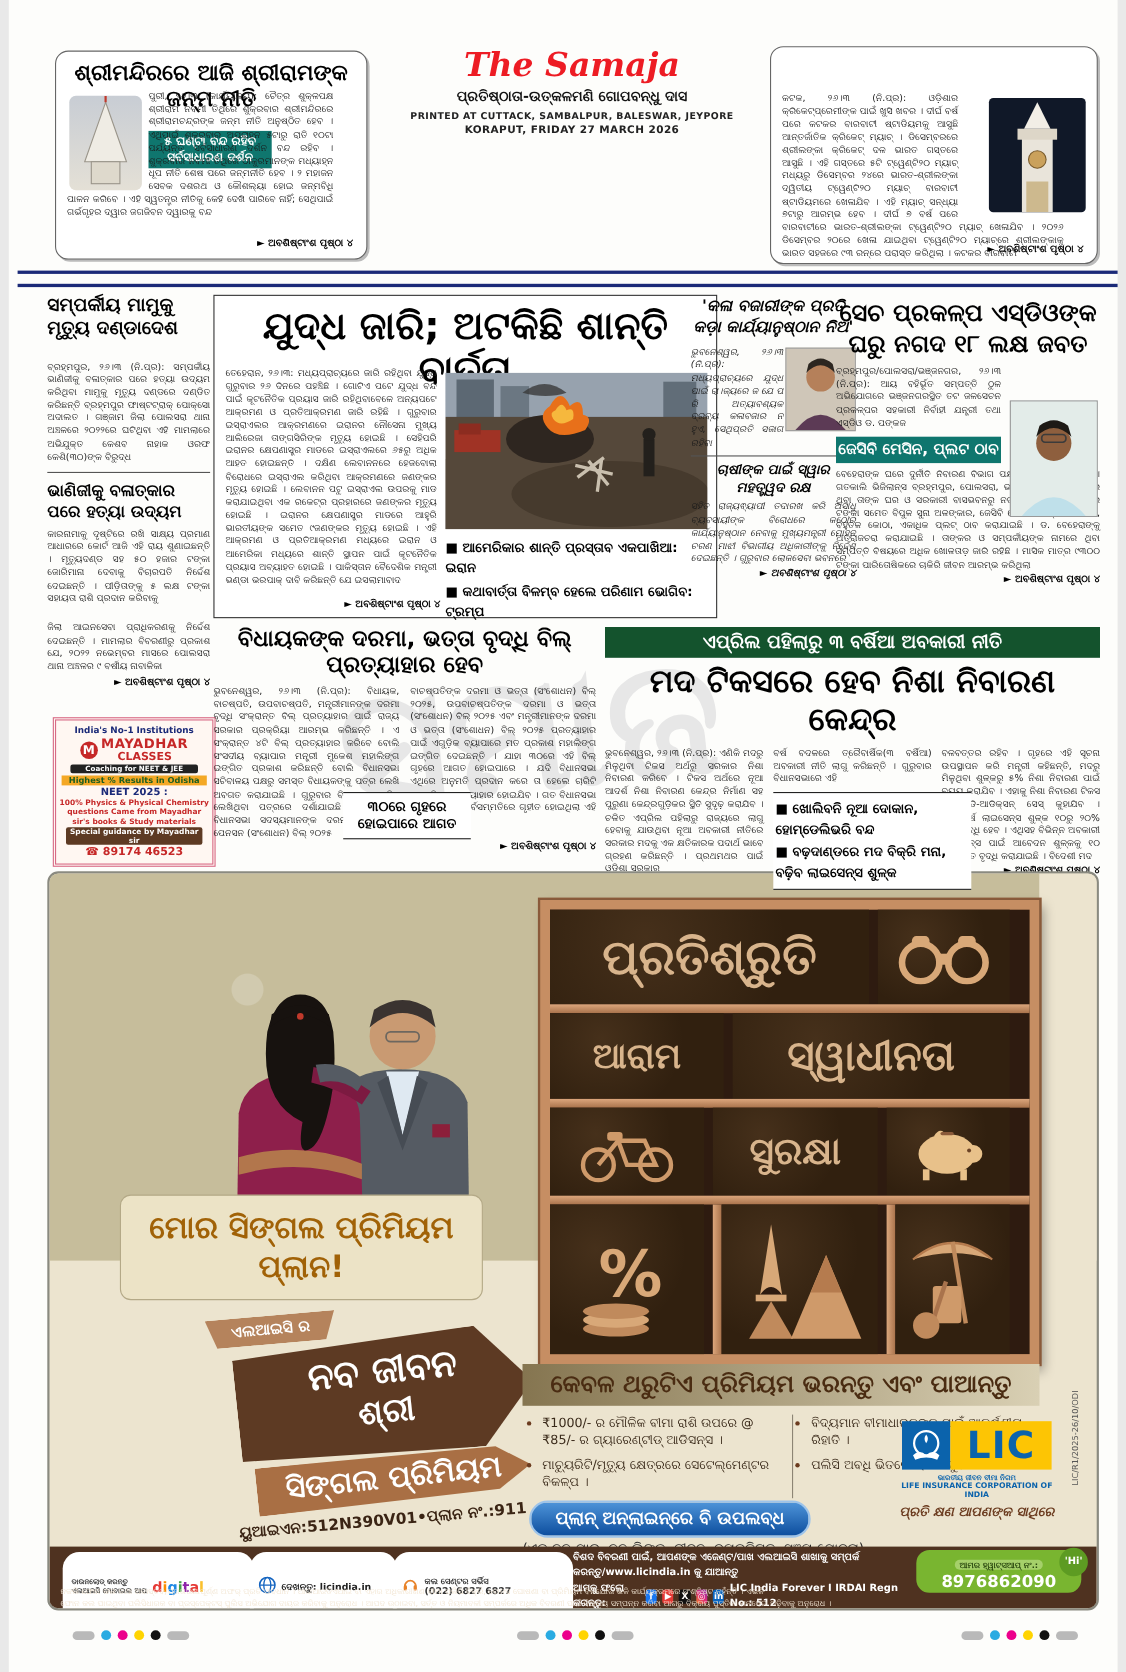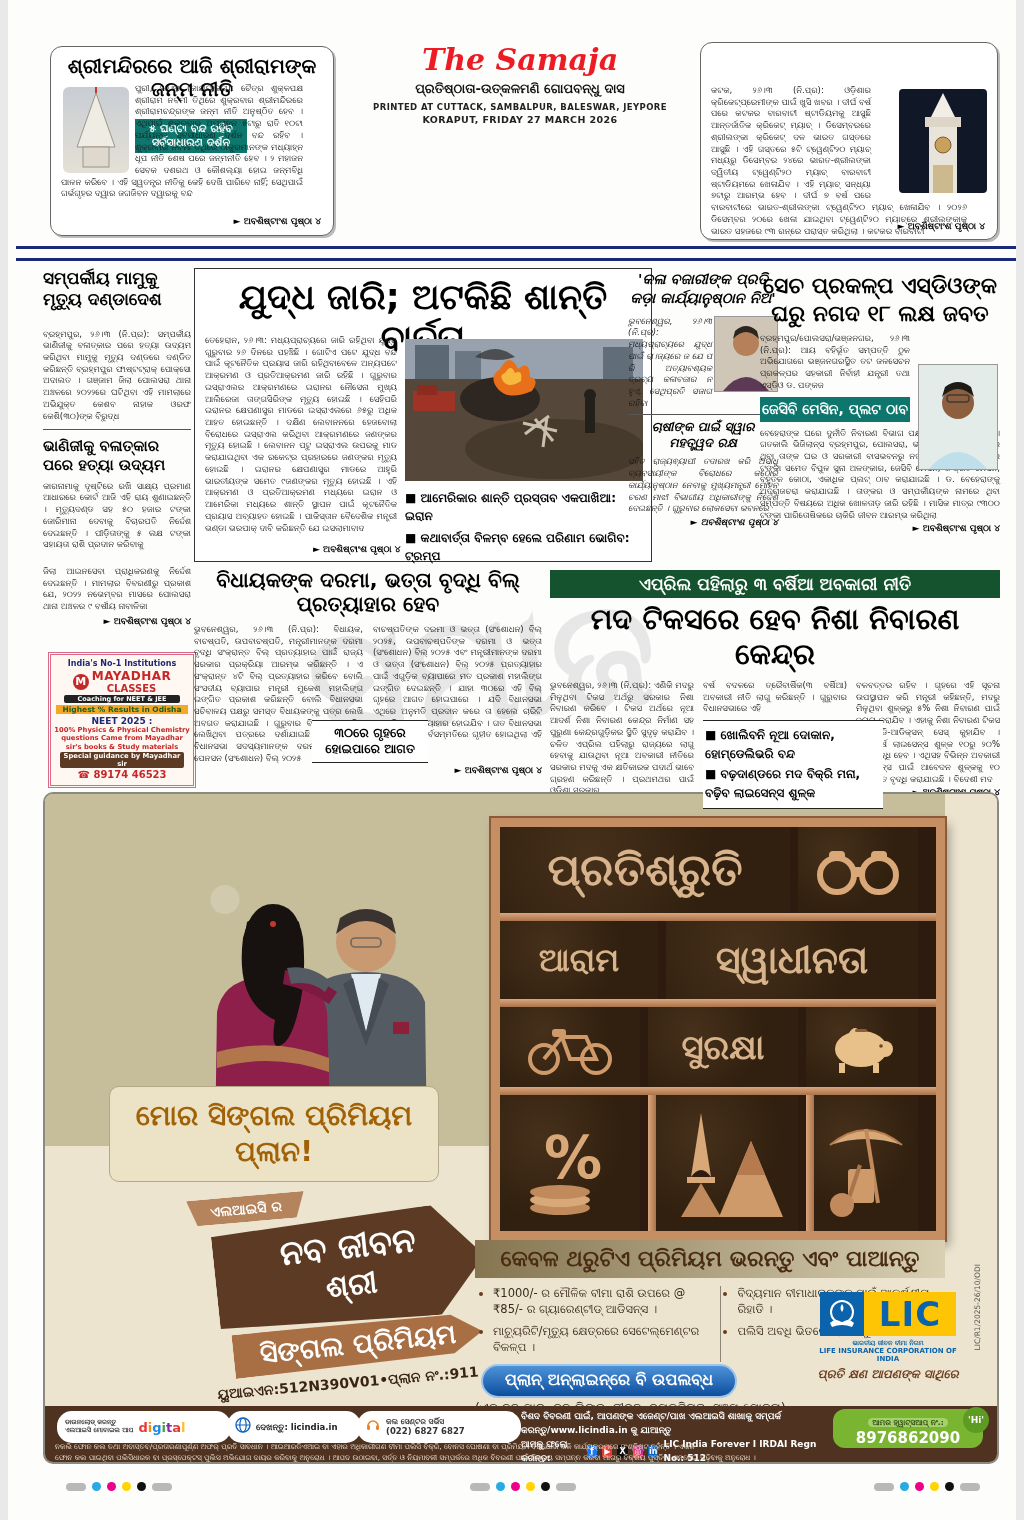--- a/index.html
+++ b/index.html
@@ -43,21 +43,21 @@
   .shelf .bar-v{position:absolute;top:0;bottom:0;width:8px;background:linear-gradient(90deg,#dca67c,#a9734c);}
   .bubble{background:#ece3c6;border:1px solid #b4a987;border-radius:10px;color:#a16207;font-weight:bold;text-align:center;}
   .signdark{background:#5d3a23;color:#fff;font-weight:bold;text-align:center;}
   .signmed{background:#a96f44;color:#fff;font-weight:bold;text-align:center;}
   .signtab{background:#b5835c;color:#fff;font-weight:bold;text-align:center;}
   .offerband{background:linear-gradient(90deg,#857550,#d9d0b4 55%,#c9bf a0,#d9d0b4);background:linear-gradient(90deg,#857550,#d9d0b4);color:#4a2c12;font-weight:bold;text-align:center;}
   .benefit{font-size:11.5px;color:#3a2a1a;line-height:1.35;}
   .benefit li{margin-bottom:7px;}
   .btn-blue{background:linear-gradient(#4d93d8,#0d4e9e);border:2px solid #9ec4ea;border-radius:18px;color:#fff;font-weight:bold;text-align:center;}
   .brownband{background:#4f3220;}
-  .pill{background:#fff;border-radius:15px;display:flex;align-items:center;gap:5px;padding:2px 8px;}
+  .pill{background:#fff;border-radius:15px;display:flex;align-items:center;gap:5px;padding:18px 8px;}
   .pill .t1{font-size:6.5px;color:#333;line-height:1.2;font-weight:bold;}
   .soc{width:13px;height:13px;border-radius:3px;display:inline-flex;align-items:center;justify-content:center;color:#fff;font-size:8px;font-weight:bold;margin-right:2px;}
   .disc{font-size:7.3px;color:#f3e7d5;line-height:1.45;}
   .wm{color:rgba(40,40,60,.10);font-weight:bold;pointer-events:none;}
   .dotrow{display:flex;align-items:center;gap:6px;}
   .dot{width:9px;height:9px;border-radius:50%;}
   .oval{width:20px;height:8px;border-radius:4px;background:#b9b9b9;}
 </style>
 </head>
 <body>

